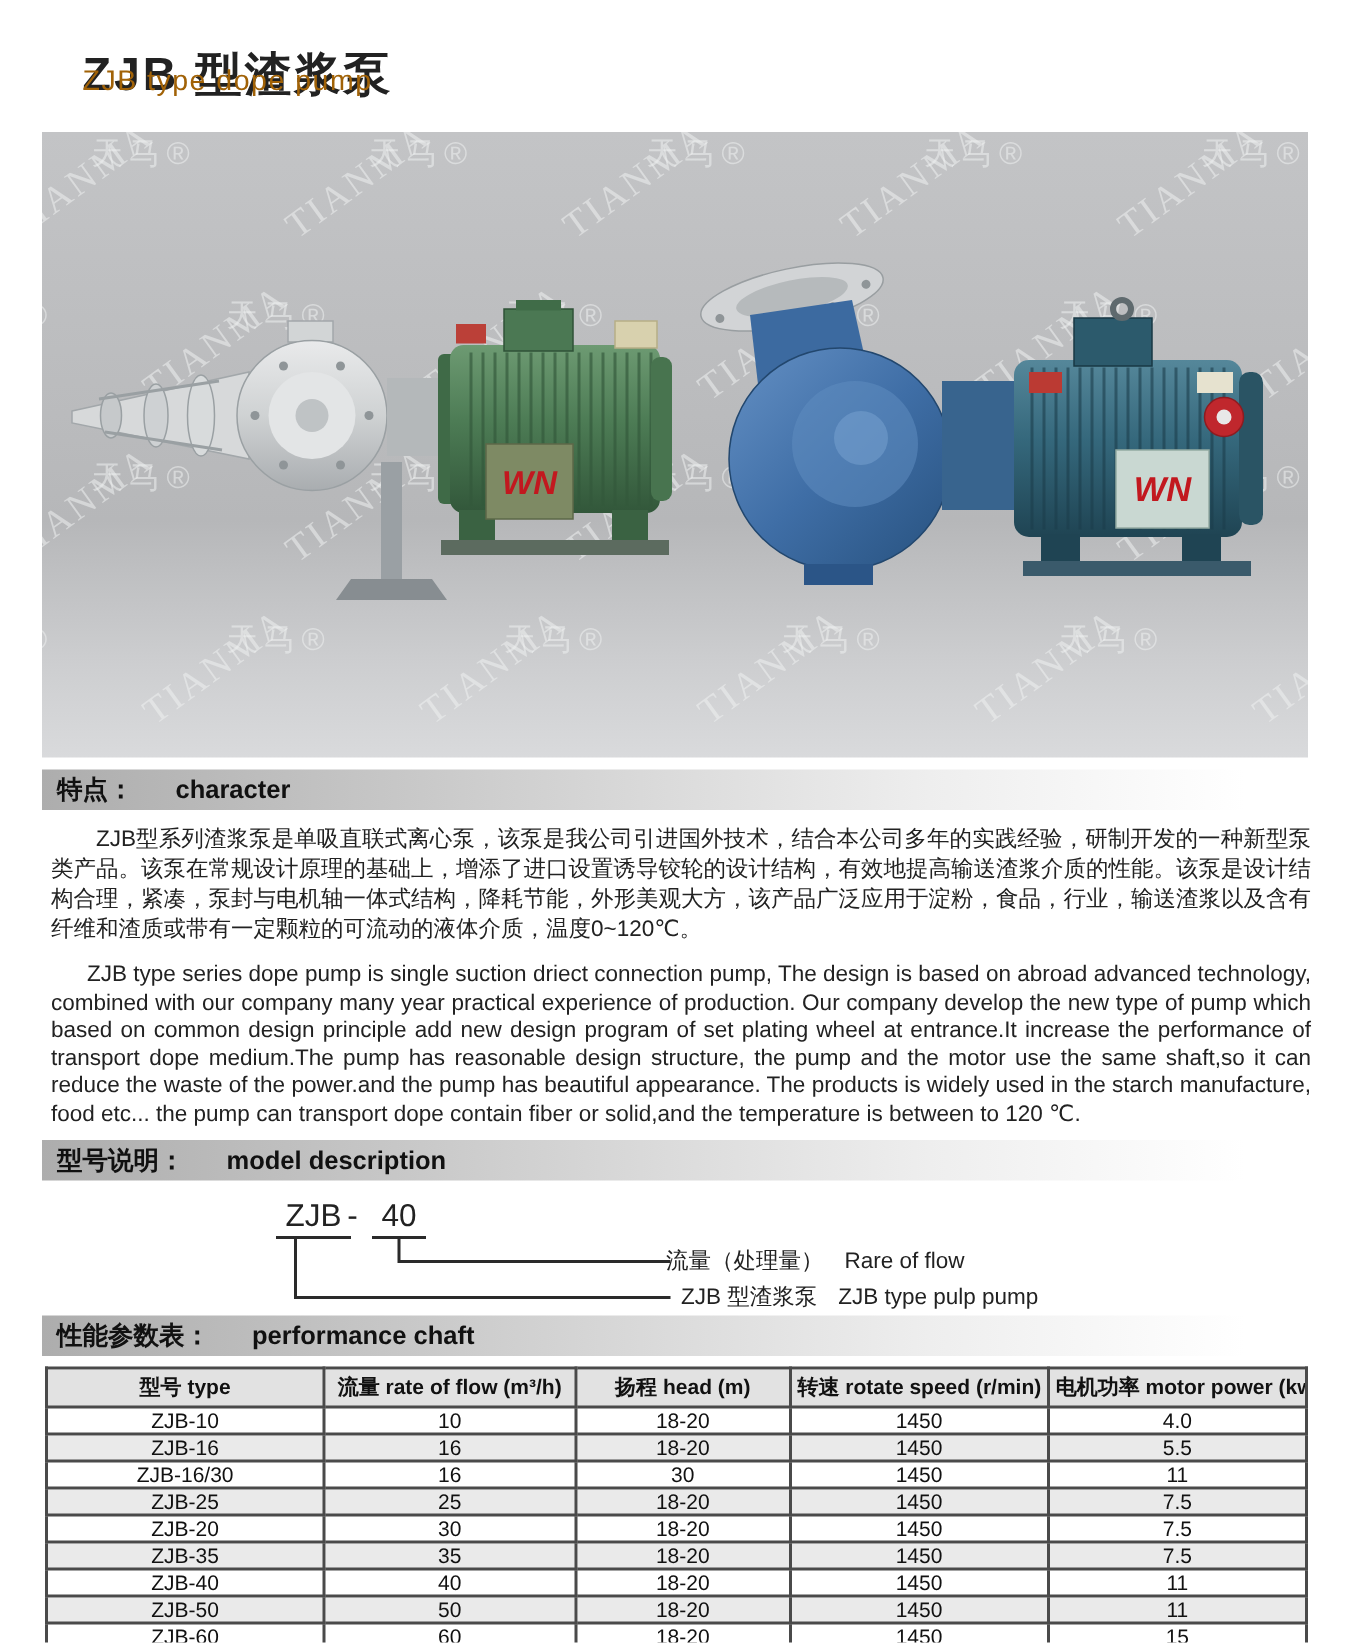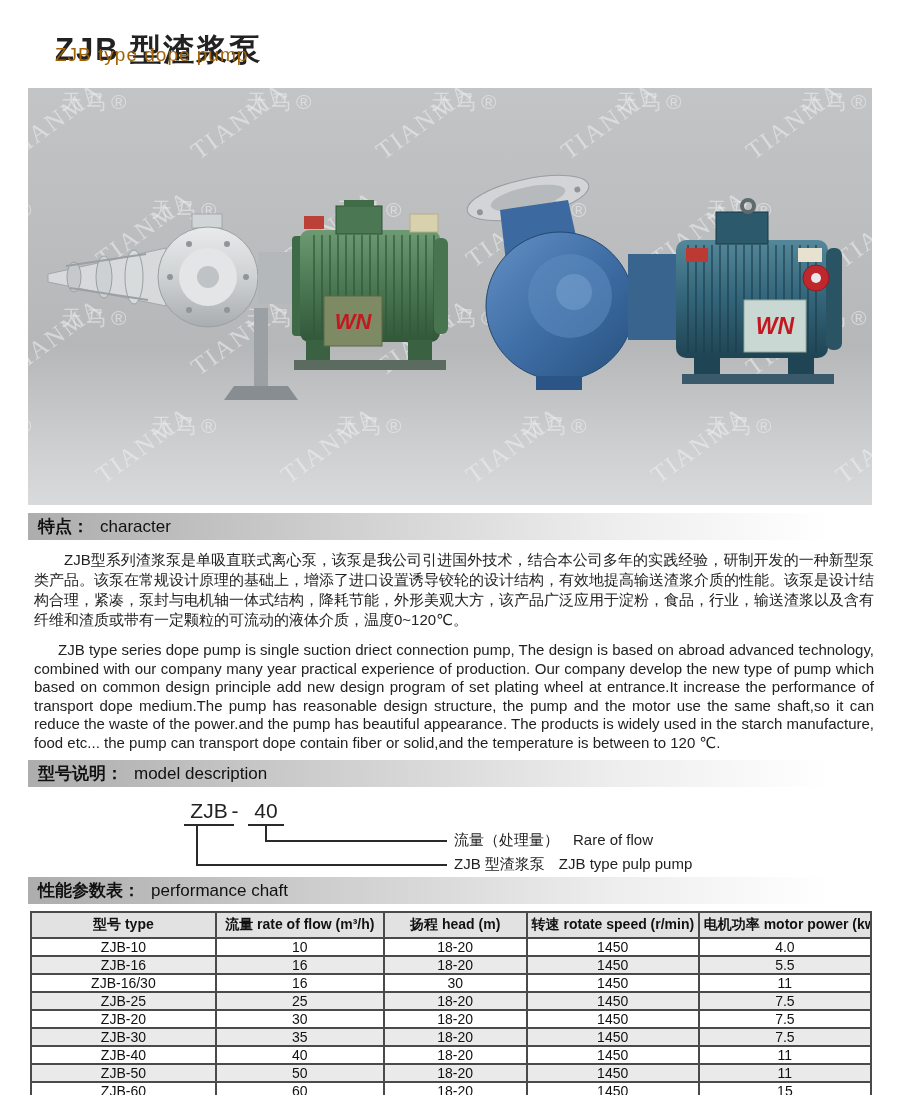--- a/index.html
+++ b/index.html
@@ -23,40 +23,40 @@
          transform:rotate(-36deg);transform-origin:left center;}
   .pump-svg{position:absolute;}
   #left-pump{left:8px;top:70px;}
   #right-pump{left:420px;top:72px;}
   
   .secbar{
     position:absolute;left:28px;width:844px;height:27px;line-height:27px;
     background:linear-gradient(90deg,#adadad 0%,#c9c9c9 30%,#eeeeee 70%,#ffffff 95%);
     font-size:17px;font-weight:bold;color:#111;padding-left:10px;box-sizing:border-box;
   }
-  .secbar .en{margin-left:11px;font-weight:normal;}
+  .secbar .en{margin-left:28px;font-weight:bold;}
   #bar-character{top:513px;}
   #bar-model{top:760px;}
   #bar-performance{top:877px;}
   
   .para{position:absolute;left:30px;width:840px;text-align:justify;color:#222;margin:4px;}
   #para-cn{top:546px;font-size:15px;line-height:20px;text-indent:2em;}
   #para-en{top:637px;font-size:15px;line-height:18.5px;text-indent:1.6em;}
   
   .m-code{position:absolute;font-size:21px;color:#222;text-align:center;}
   .m-prefix{left:172px;top:799px;width:50px;border-bottom:2px solid #2a2a2a;padding-bottom:1px;margin-left:12px;}
   .m-dash{left:222px;top:799px;width:26px;}
   .m-number{left:248px;top:799px;width:36px;border-bottom:2px solid #2a2a2a;padding-bottom:1px;}
   .dline{position:absolute;}
   .l-flow-v{left:265px;top:825px;height:15px;border-left:2px solid #2a2a2a;}
   .l-flow-h{left:265px;top:840px;width:182px;border-top:2px solid #2a2a2a;}
   .l-type-v{left:196px;top:825px;height:39px;border-left:2px solid #2a2a2a;}
   .l-type-h{left:196px;top:864px;width:251px;border-top:2px solid #2a2a2a;}
   .m-label{position:absolute;font-size:15px;color:#222;white-space:nowrap;}
-  #label-flow{left:454px;top:831px;}
+  #label-flow{left:444px;top:831px;}
   #label-type{left:454px;top:855px;}
   .m-label .en{margin-left:14px;}
   
   table{position:absolute;left:30px;top:911px;width:842px;border-collapse:collapse;
         font-size:14px;color:#111;table-layout:fixed;}
   th,td{border:2px solid #4a4a4a;text-align:center;padding:0 4px;overflow:hidden;white-space:nowrap;}
   th{background:#e2e2e2;font-weight:bold;height:24px;font-size:14px;}
   td{height:16px;line-height:16px;background:#ffffff;}
   tbody tr:nth-child(even) td{background:#eaeaea;}
 </style>
@@ -336,21 +336,21 @@
         <td>7.5</td>
       </tr>
       <tr>
         <td>ZJB-20</td>
         <td>30</td>
         <td>18-20</td>
         <td>1450</td>
         <td>7.5</td>
       </tr>
       <tr>
-        <td>ZJB-30</td>
+        <td>ZJB-35</td>
         <td>35</td>
         <td>18-20</td>
         <td>1450</td>
         <td>7.5</td>
       </tr>
       <tr>
         <td>ZJB-40</td>
         <td>40</td>
         <td>18-20</td>
         <td>1450</td>

